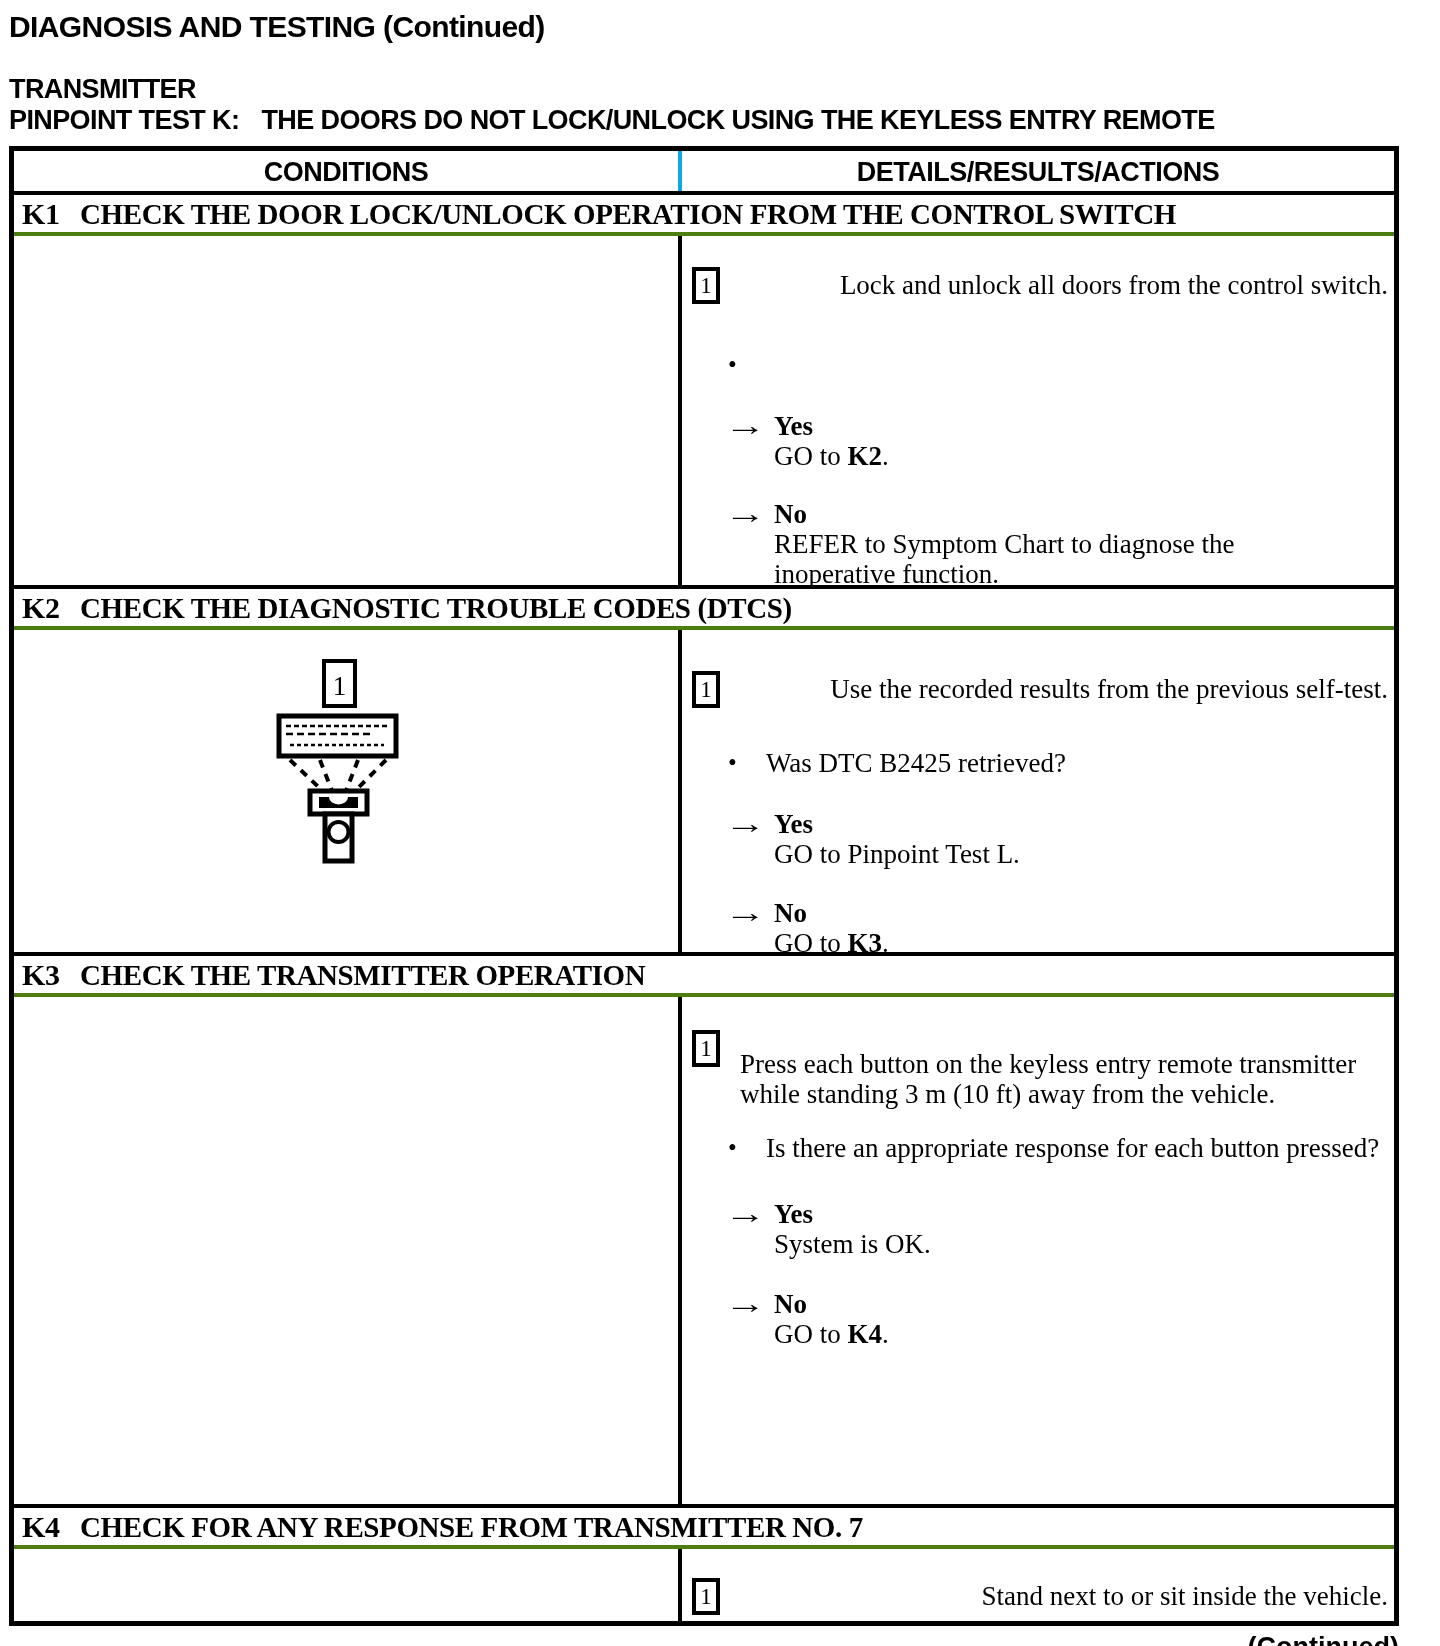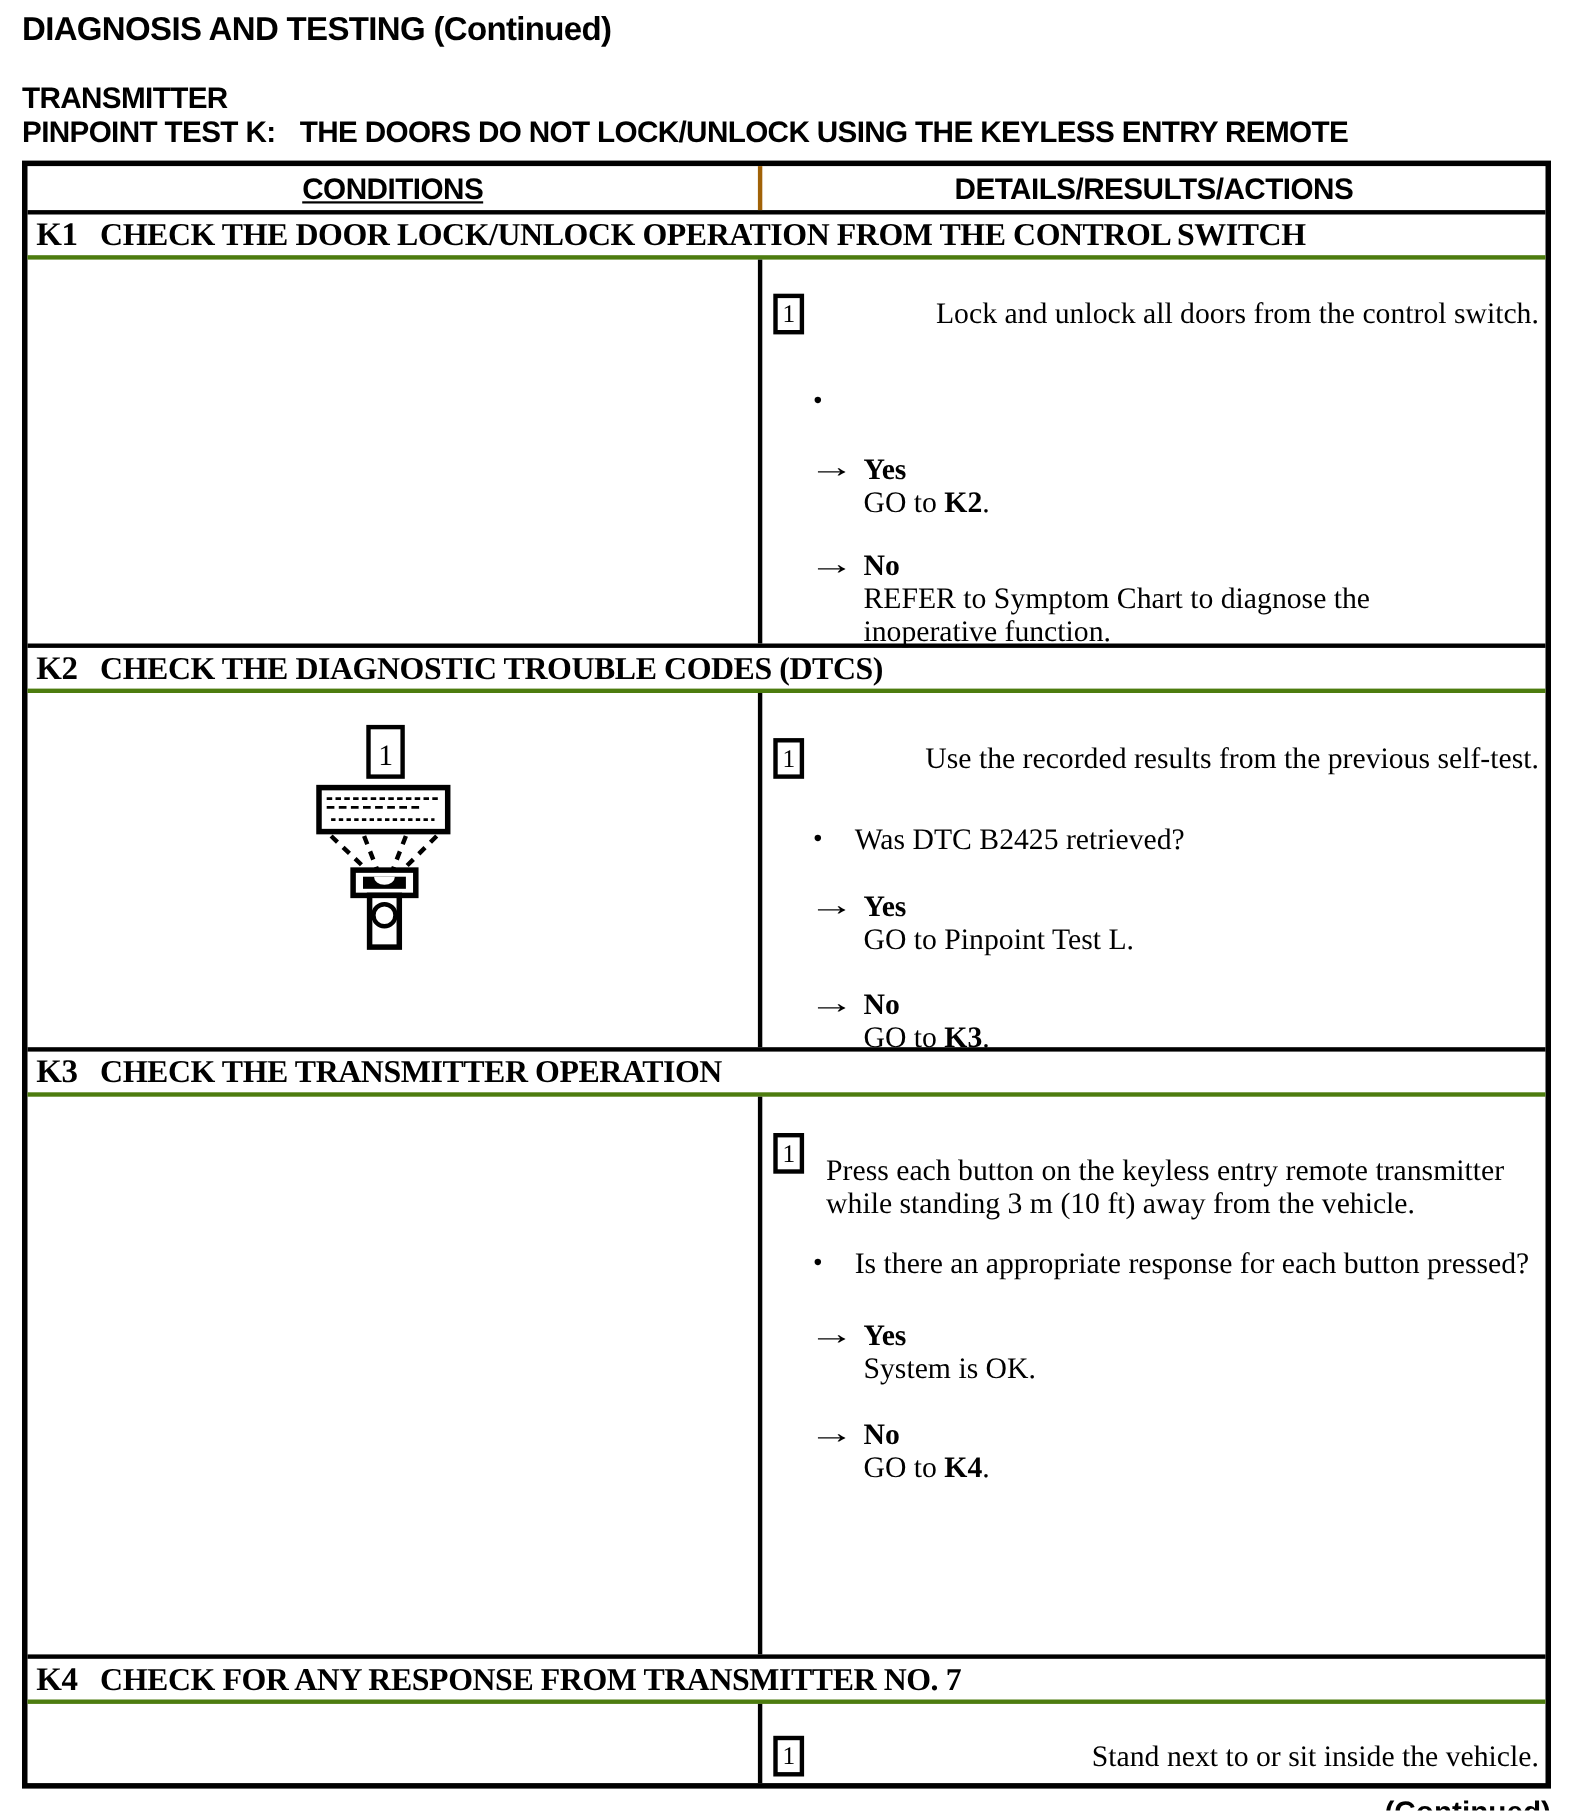--- a/index.html
+++ b/index.html
@@ -2,41 +2,41 @@
 <html><head>
 <meta charset="utf-8">
 <style>
   * { margin:0; padding:0; box-sizing:border-box; }
   html,body { width:1440px; height:1646px; overflow:hidden; }
   body {
     background:#ffffff; color:#000;
     font-family:"Liberation Serif", serif;
     -webkit-font-smoothing:antialiased;
   }
-  .page { position:relative; width:1440px; height:1604px; padding:8px 20px 0 18px; }
+  .page { position:relative; width:1440px; height:1604px; padding:8px 20px 0 7px; }
 
   
   .doc-title {
     font-family:"Liberation Sans", sans-serif; font-weight:bold;
     font-size:30px; letter-spacing:-0.6px; margin:2px 0 30px 2px;
   }
   .pinpoint-heading {
     font-family:"Liberation Sans", sans-serif; font-weight:bold;
     font-size:27px; letter-spacing:-0.6px; line-height:31px; margin:0 0 10px 2px;
   }
   .pinpoint-heading .lbl { margin-right:22px; }
 
   
   .pptable { width:1390px; border:5px solid #000; margin-left:2px; background:#fff; }
   .header-row { display:flex; height:44px; border-bottom:4px solid #000; }
   .header-cell {
     font-family:"Liberation Sans", sans-serif; font-weight:bold;
     font-size:27px; letter-spacing:-0.5px; text-align:center; padding-top:6px;
   }
-  .header-cell.left  { width:668px; border-right:4px solid #a16207;text-decoration:underline; }
+  .header-cell.left  { width:668px; border-right:4px solid #0ea5e9; }
   .header-cell.right { flex:1; }
 
   .band {
     height:41px; border-bottom:4px solid #4d7c0f;
     display:flex; align-items:flex-start; padding:3px 10px 0 8px;
     font-weight:bold; font-size:29px; letter-spacing:-0.4px; line-height:32px;
   }
   .band .sec-id { width:58px; flex:none; font-size:30px; }
   .band .sec-title { white-space:nowrap; }
 

